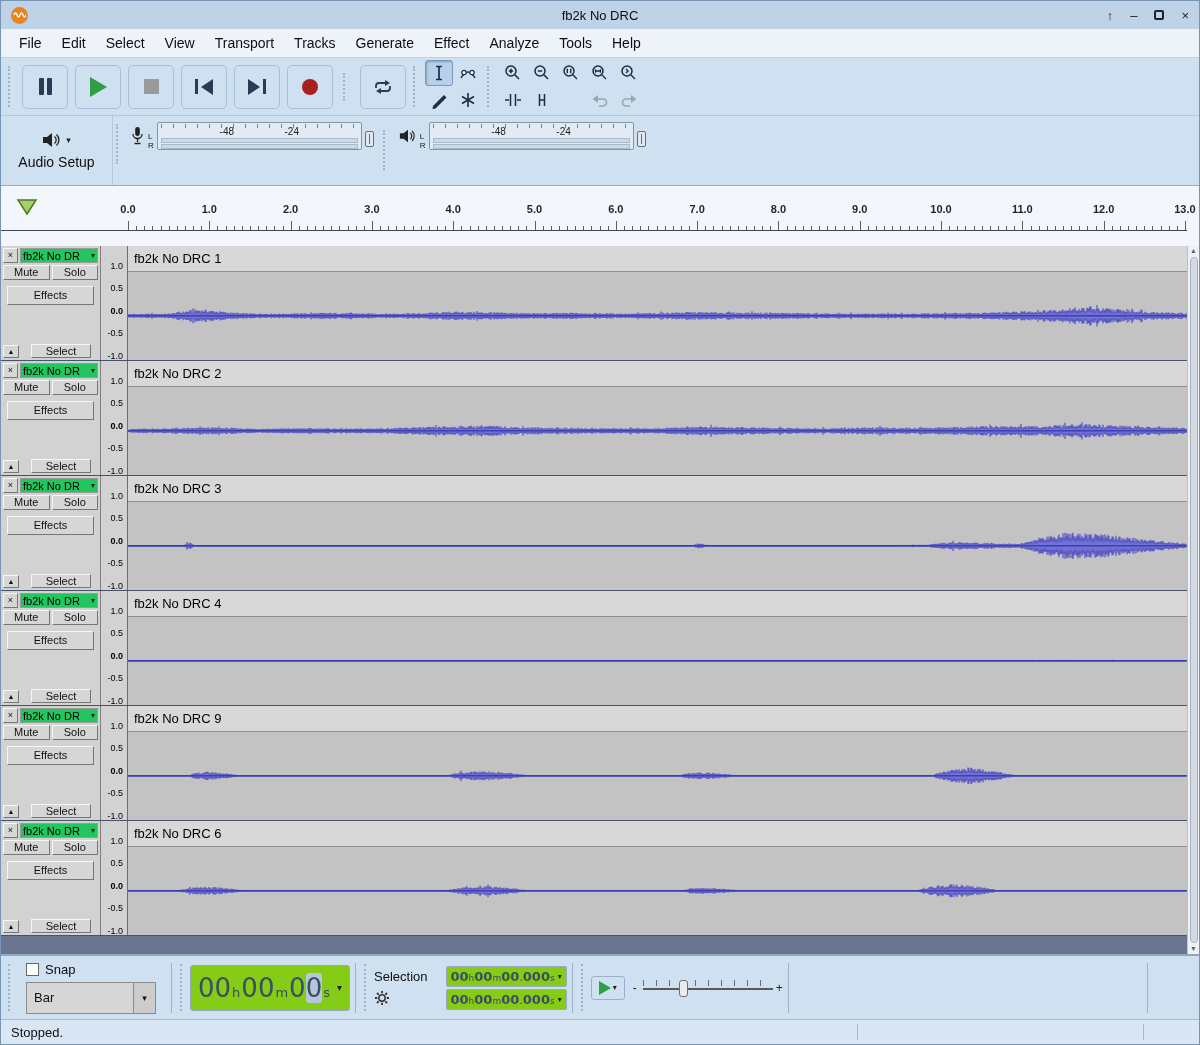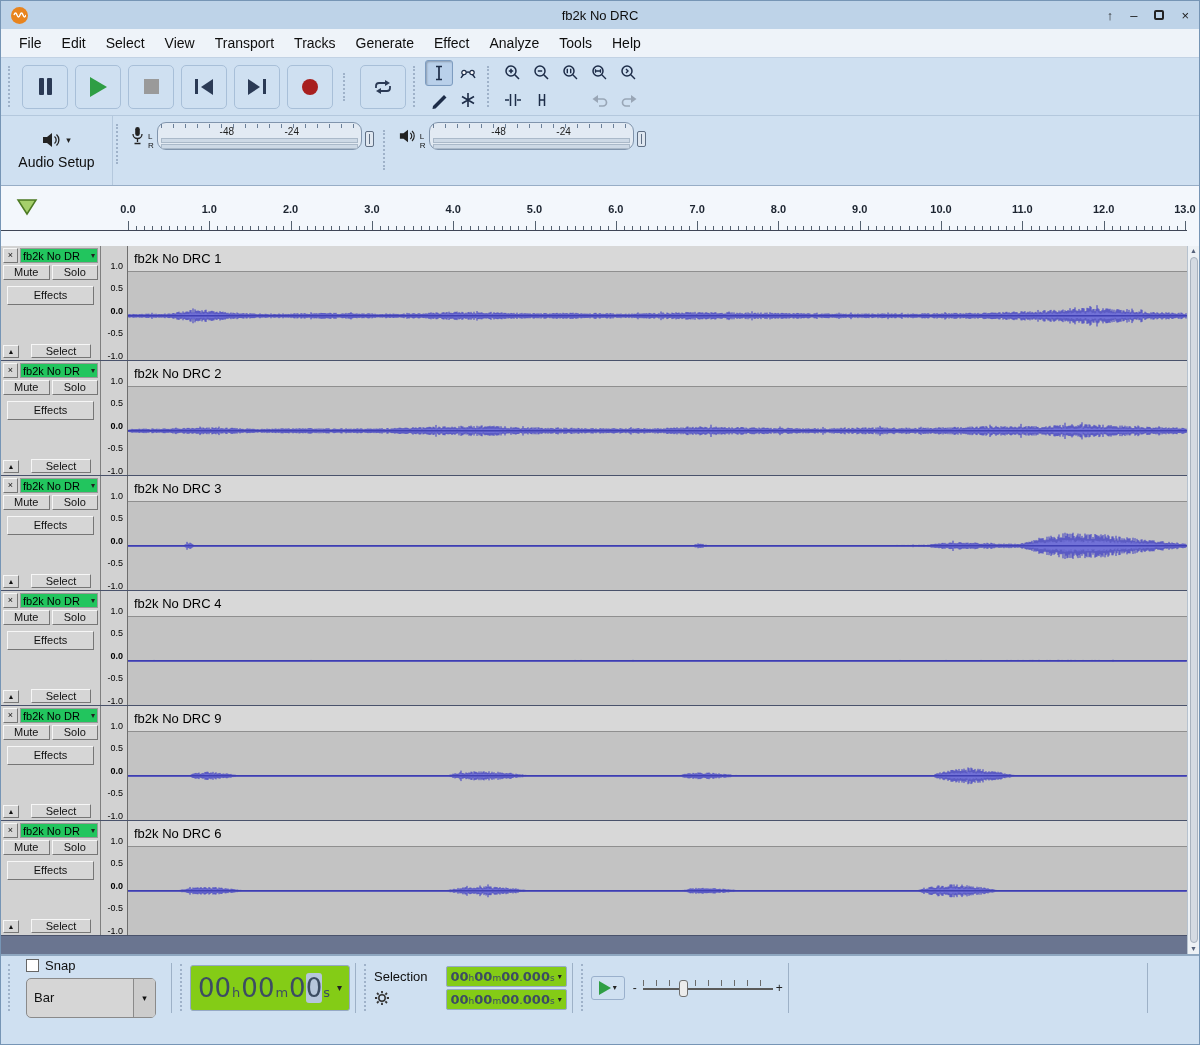--- a/index.html
+++ b/index.html
@@ -39,21 +39,21 @@
 
   
   .row2{height:70px;display:flex;background:#cfe0f1;border-bottom:1px solid #97adc6;flex:0 0 auto}
   .audio-setup{width:112px;display:flex;flex-direction:column;align-items:center;justify-content:center;gap:6px;border-right:1px solid #b4c8dd}
   .as-top{display:flex;align-items:center;gap:4px}
   .as-caret{font-size:9px;color:#222}
   .as-label{font-size:14px;color:#0e0e0e}
   .meters{display:flex;align-items:flex-start;padding-top:6px;gap:4px}
   .meter{display:flex;align-items:center;gap:3px;padding:0 4px}
   .lr{display:flex;flex-direction:column;font-size:8px;line-height:9px;color:#111;margin-top:9px}
-  .mbody{width:205px;height:28px;border:1px solid #8195ad;background:#e2eaf3;border-radius:9px;position:relative}
+  .mbody{width:205px;height:28px;border:1px solid #8195ad;background:#e2eaf3;border-radius:2px;position:relative}
   .mticks{position:absolute;top:1px;left:3px;right:3px;height:4px;background:repeating-linear-gradient(90deg,#6b7f98 0 1px,transparent 1px 12px)}
   .mlab{position:absolute;top:3px;font-size:10px;color:#1c1c1c;transform:translateX(-50%)}
   .mlab.t48{left:34%}
   .mlab.t24{left:66%}
   .mbar{position:absolute;left:3px;right:3px;height:5px;background:#cdd9e6;border:1px solid #aab9c9}
   .mbar.b1{top:15px}.mbar.b2{top:21px}
   .mknob{width:9px;height:16px;border:1px solid #5f6f84;border-radius:2px;background:#dfe7f0;position:relative;margin-top:5px}
   .mknob::after{content:"";position:absolute;left:3px;top:2px;bottom:2px;width:1px;background:#5f6f84}
 
   
@@ -91,21 +91,21 @@
   .vscroll{width:12px;background:#edf1f5;border-left:1px solid #b6c2cf;display:flex;flex-direction:column;align-items:center}
   .vscroll .arr{font-size:7px;color:#55617a;line-height:10px}
   .vthumb{flex:1;width:8px;margin:1px 0;background:#d4dae2;border:1px solid #a8b2bf;border-radius:4px}
 
   
   .bottombar{height:65px;background:#cfe0f1;border-top:2px solid #8fa7c0;display:flex;align-items:center;padding:0 4px;flex:0 0 auto}
   .vsep{width:1px;background:#9db1c7;height:50px;margin:0 5px;flex:0 0 auto}
   .snap-group{display:flex;flex-direction:column;gap:5px;width:148px;padding-left:8px}
   .snap-row{display:flex;align-items:center;gap:6px;font-size:13px;color:#0e0e0e}
   .checkbox{width:13px;height:13px;border:1px solid #666;background:#fff;display:inline-block}
-  .combo{width:130px;height:40px;background:#d6d6d6;border:1px solid #8a8a8a;border-radius:5px;display:flex;align-items:center;font-size:13px;color:#111}
+  .combo{width:130px;height:32px;background:#d6d6d6;border:1px solid #8a8a8a;border-radius:0;display:flex;align-items:center;font-size:13px;color:#111}
   .combo .txt{flex:1;padding-left:7px}
   .combo .cbtn{width:22px;height:100%;border-left:1px solid #8a8a8a;background:#cccccc;display:flex;align-items:center;justify-content:center;font-size:9px;border-radius:0 3px 3px 0}
   .timefield{background:#84cc16;border:1px solid #96a9c5;display:flex;align-items:center}
   .timefield.big{height:46px;border-radius:3px;padding:0 7px}
   .big .dg{font-family:"DejaVu Sans",sans-serif;font-size:26px;color:#3c4c63;width:19px;text-align:center}
   .big .dg.sel{background:#b6c6dc;border-radius:3px}
   .big .un{font-family:"DejaVu Sans",sans-serif;font-size:13px;color:#3c4c63;margin:12px 1px 0}
   .caret{font-size:10px;color:#222;margin-left:6px}
   .sel-group{display:flex;gap:18px;align-items:center}
   .sel-left{display:flex;flex-direction:column;align-items:flex-start;gap:6px}
@@ -780,14 +780,22 @@
         <span class="thumb"></span>
         <span class="plus">+</span>
       </div>
     </div>
     <span class="vsep"></span>
     <span style="flex:1"></span>
     <span class="vsep"></span>
     <span style="width:42px"></span>
   </div>
 
+  <div class="statusbar">
+    <span>Stopped.</span>
+    <span style="margin-left:auto"></span>
+    <span class="sbsep"></span>
+    <span style="width:285px"></span>
+    <span class="sbsep"></span>
+    <span style="width:45px"></span>
+  </div>
 
 </div>
 
 </body></html>

